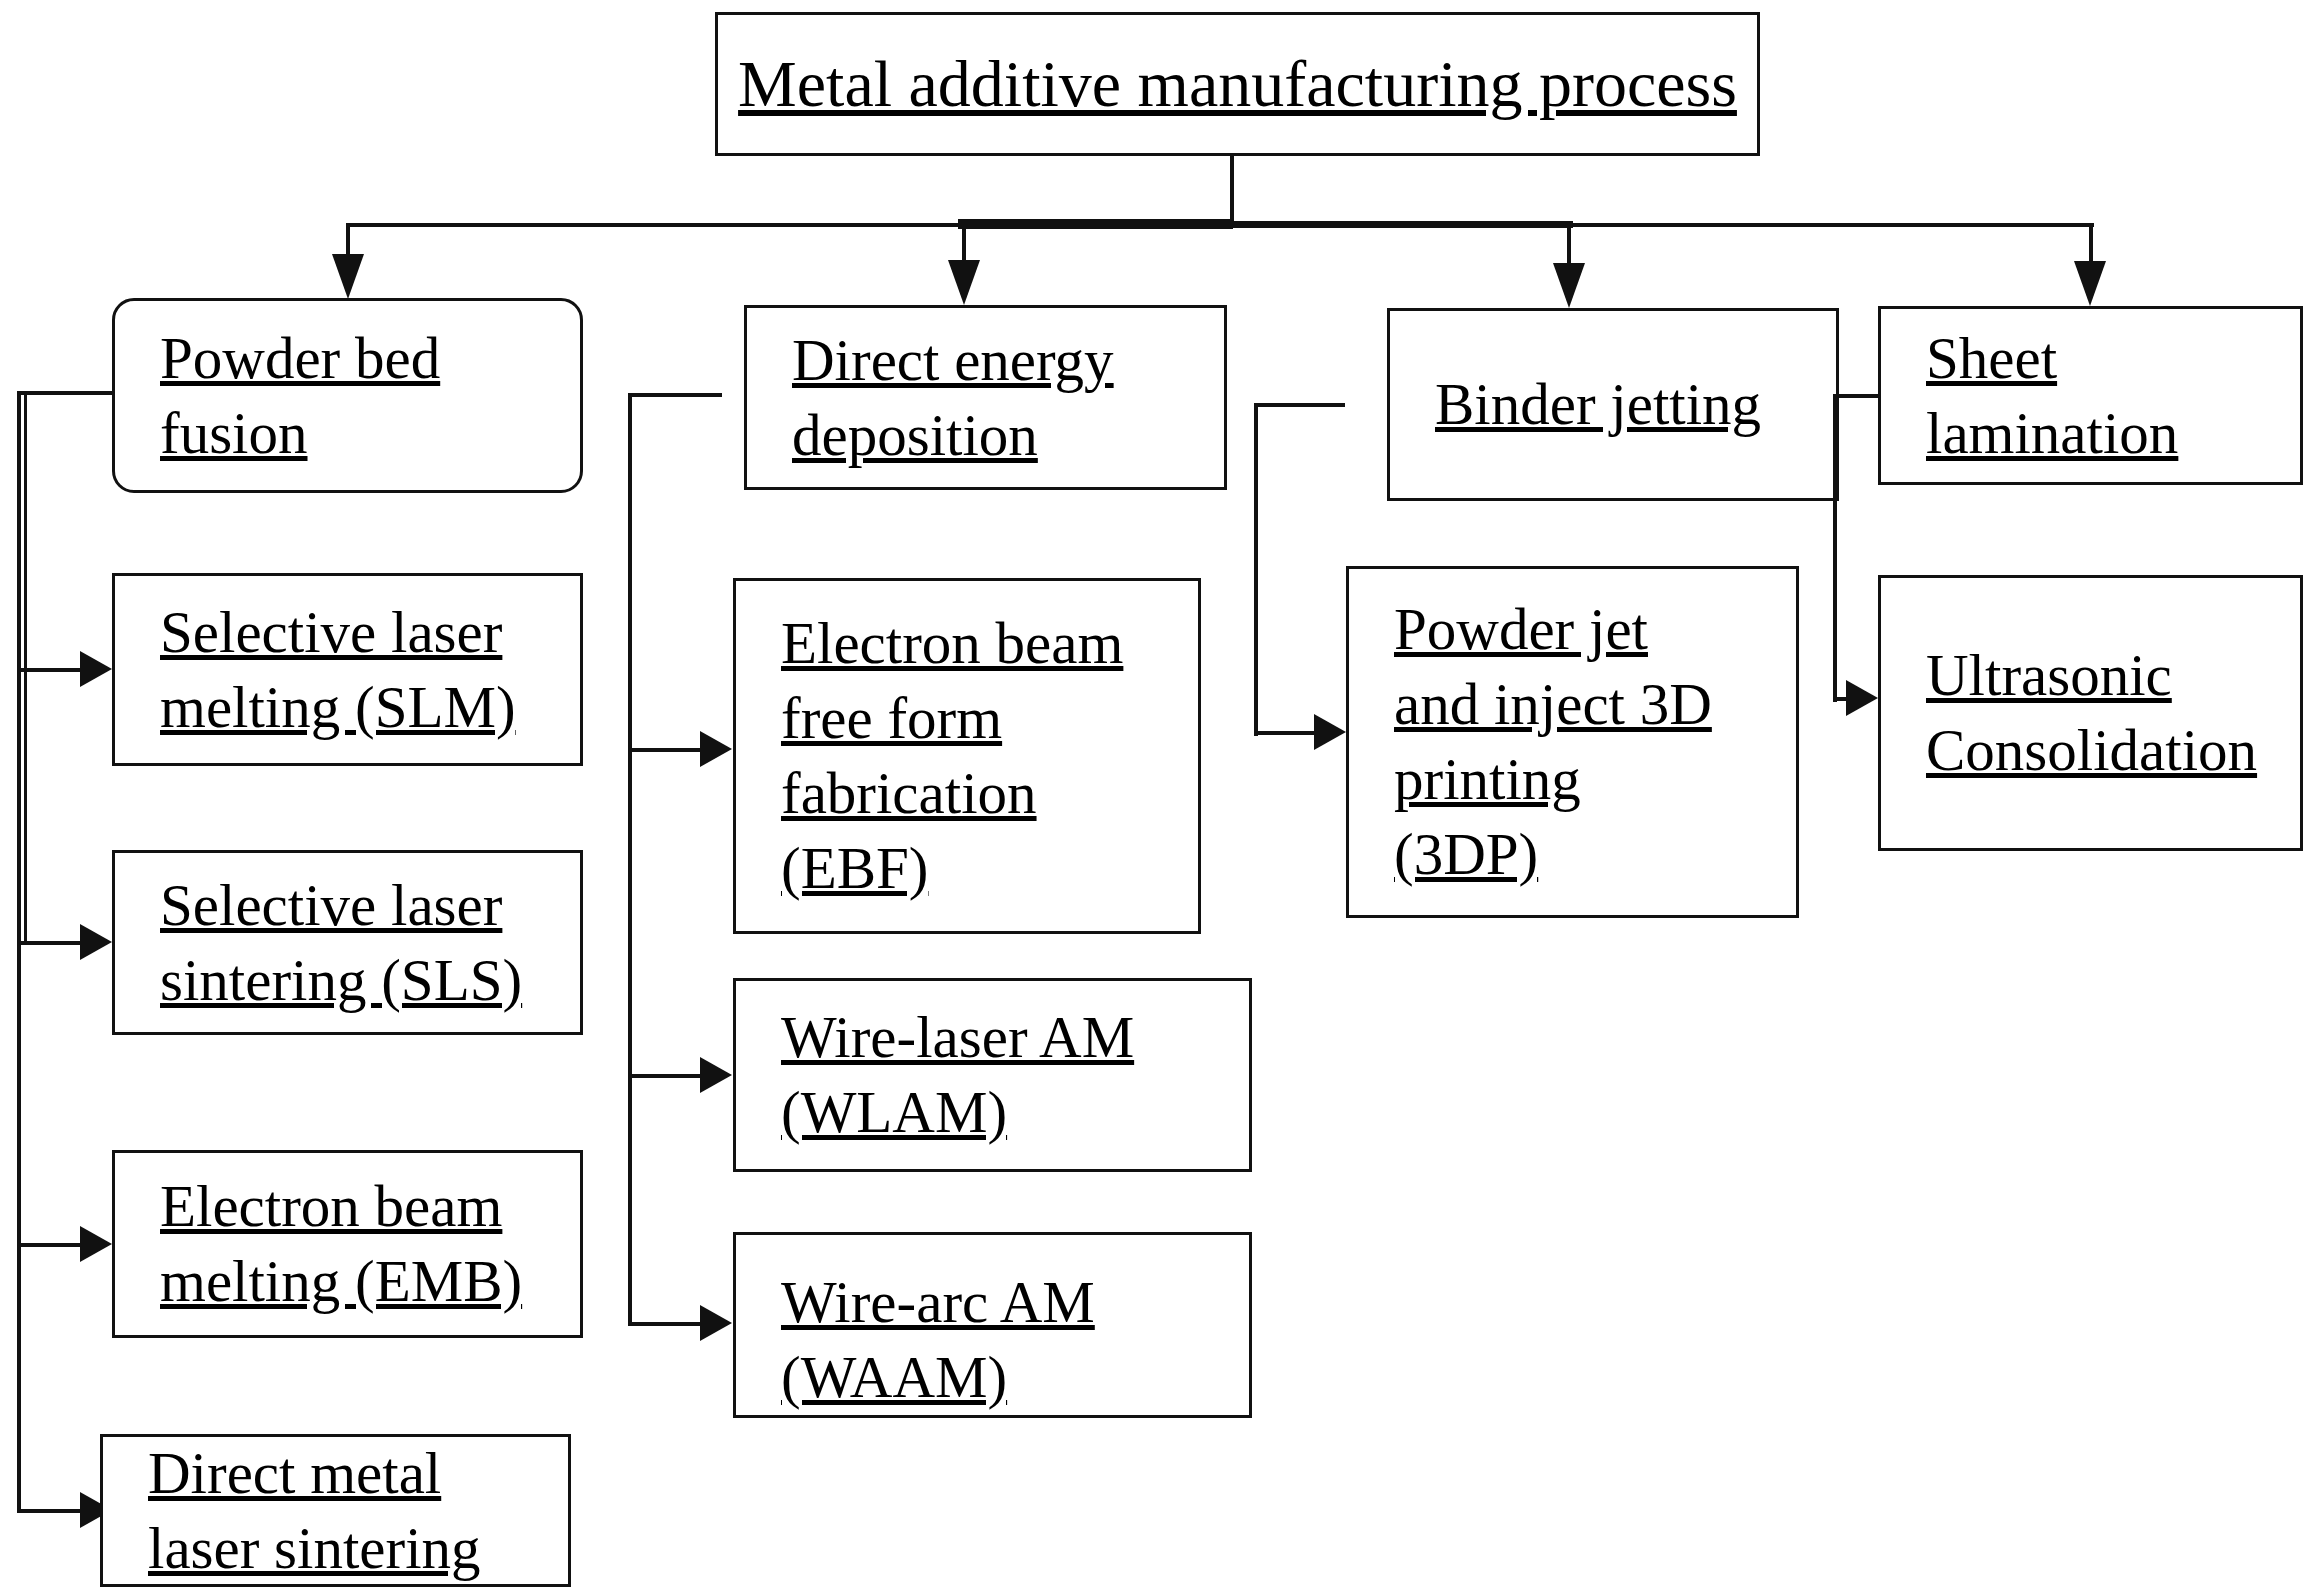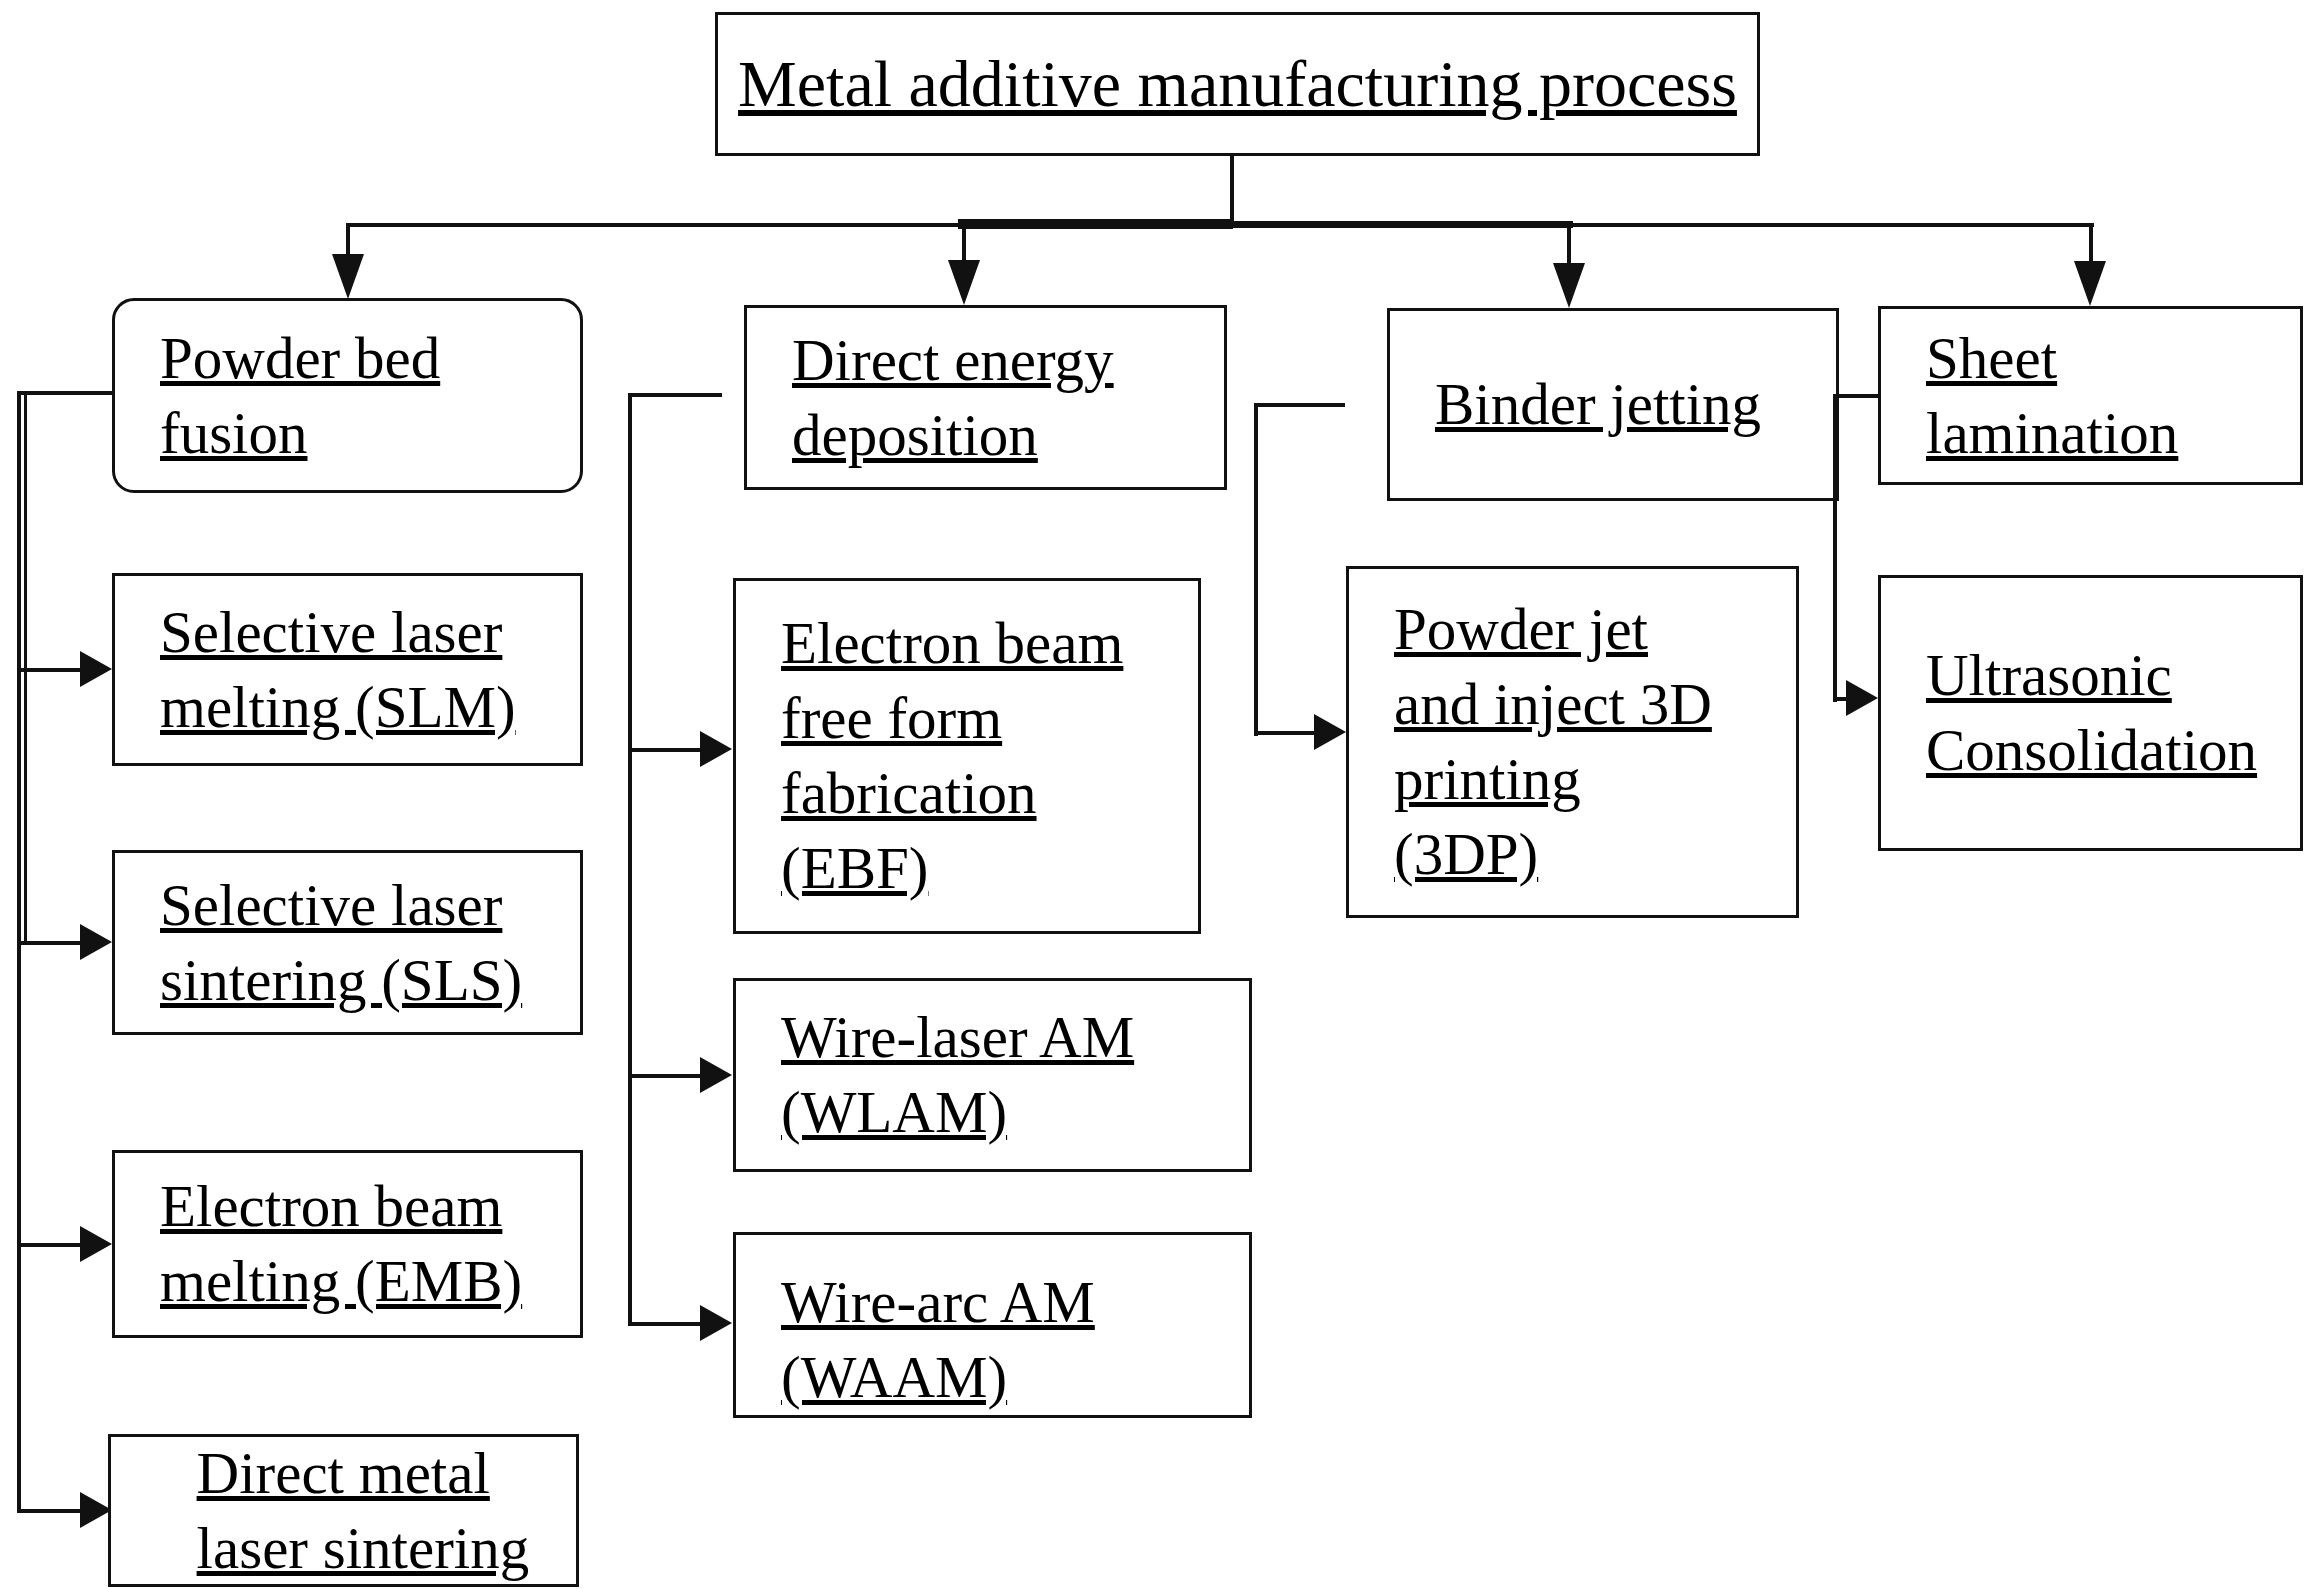--- a/index.html
+++ b/index.html
@@ -124,21 +124,21 @@
 
   <div class="line" style="left:17px; top:1243px; width:66px; height:3.9px;"></div>
   <div class="arrow-right" style="left:80px; top:1226px;"></div>
   <div class="node" style="left:112px; top:1150px; width:471px; height:188px;">
     <span class="label">Electron beam
 melting (EMB)</span>
   </div>
 
   <div class="line" style="left:17px; top:1509px; width:66px; height:3.9px;"></div>
   <div class="arrow-right" style="left:80px; top:1492px;"></div>
-  <div class="node" style="left:108px; top:1434px; width:471px; height:153px;justify-content:center;">
+  <div class="node" style="left:100px; top:1434px; width:471px; height:153px;">
     <span class="label">Direct metal
 laser sintering</span>
   </div>
 
   <div class="line" style="left:628px; top:393px; width:94px; height:3.9px;"></div>
   <div class="line" style="left:628px; top:393px; width:3.9px; height:931px;"></div>
 
   <div class="line" style="left:628px; top:748px; width:77px; height:3.9px;"></div>
   <div class="arrow-right" style="left:700px; top:731px;"></div>
   <div class="node" style="left:733px; top:578px; width:468px; height:356px;">

